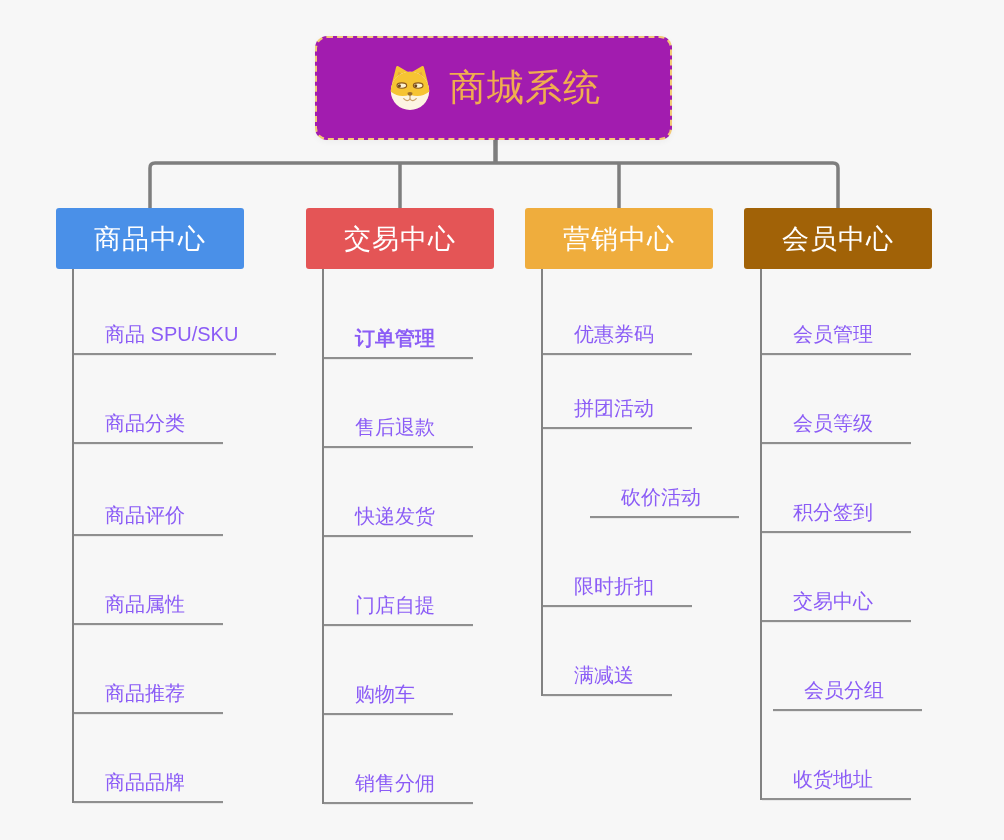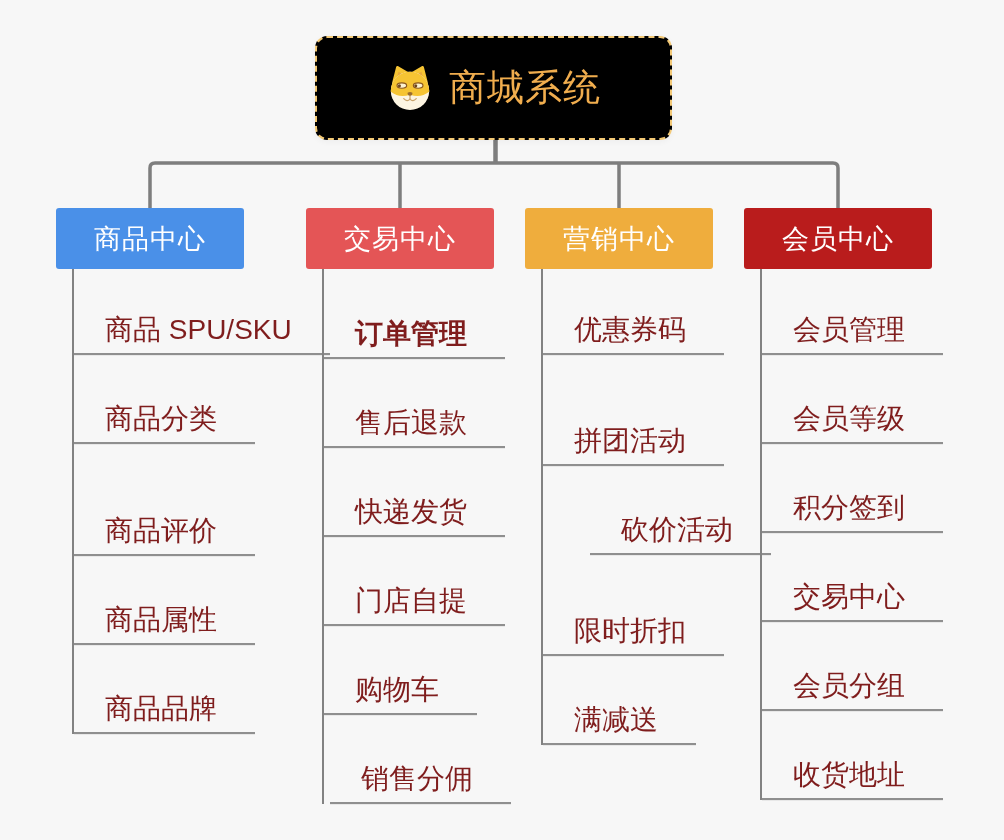--- a/index.html
+++ b/index.html
@@ -13,21 +13,21 @@
     background:#f7f7f7;
     overflow:hidden;
   }
   .connectors{
     position:absolute;left:0;top:0;width:1004px;height:840px;
     pointer-events:none;
   }
   
   .root-node{
     position:absolute;left:315px;top:36px;width:357px;height:104px;
-    background:#000000;
+    background:#a21caf;
     border:2px dashed #f3c976;
     border-radius:12px;
     box-sizing:border-box;
     display:flex;align-items:center;justify-content:center;gap:15px;
     box-shadow:0 2px 6px rgba(0,0,0,0.04);
   }
   .root-title{
     font-size:37px;
     color:#f0ad4e;
     letter-spacing:1px;
@@ -45,23 +45,23 @@
   
   .leaf-column{
     position:absolute;top:269px;
     border-left:2.5px solid #828282;
   }
   .leaf-row{
     display:flex;align-items:flex-end;
   }
   .leaf-label{
     display:inline-block;
-    font-size:28px;
+    font-size:20px;
     line-height:1.15;
-    color:#7f1d1d;
+    color:#8b5cf6;
     padding:0 38px 7px 31px;
     border-bottom:2px solid #8f8f8f;
     box-shadow:0 1px 0 rgba(0,0,0,0.06);
     white-space:nowrap;
   }
 </style>
 </head>
 <body>
 
 <div class="stage">
@@ -107,25 +107,28 @@
       <div class="branch-box" style="left: 56px; background: rgb(74, 144, 232);">
         <span>商品中心</span>
       </div>
       <div class="leaf-column" style="left: 72px;">
         <div class="leaf-row" style="height: 86px;">
           <span class="leaf-label">商品 SPU/SKU</span>
         </div>
         <div class="leaf-row" style="height: 89px;">
           <span class="leaf-label">商品分类</span>
         </div>
-        <div class="leaf-row" style="height: 72px; margin-top: 40px;">
+        <div class="leaf-row" style="height: 92px;">
           <span class="leaf-label">商品评价</span>
         </div>
         <div class="leaf-row" style="height: 89px;">
           <span class="leaf-label">商品属性</span>
+        </div>
+        <div class="leaf-row" style="height: 89px;">
+          <span class="leaf-label">商品推荐</span>
         </div>
         <div class="leaf-row" style="height: 89px;">
           <span class="leaf-label">商品品牌</span>
         </div>
       </div>
       <div class="branch-box" style="left: 306px; background: rgb(228, 85, 86);">
         <span>交易中心</span>
       </div>
       <div class="leaf-column" style="left: 322px;">
         <div class="leaf-row" style="height: 90px; font-weight: bold;">
@@ -136,61 +139,61 @@
         </div>
         <div class="leaf-row" style="height: 89px;">
           <span class="leaf-label">快递发货</span>
         </div>
         <div class="leaf-row" style="height: 89px;">
           <span class="leaf-label">门店自提</span>
         </div>
         <div class="leaf-row" style="height: 89px;">
           <span class="leaf-label">购物车</span>
         </div>
-        <div class="leaf-row" style="height: 89px; padding-left: 6px;">
+        <div class="leaf-row" style="height: 89px;">
           <span class="leaf-label">销售分佣</span>
         </div>
       </div>
       <div class="branch-box" style="left: 525px; background: rgb(239, 173, 61);">
         <span>营销中心</span>
       </div>
       <div class="leaf-column" style="left: 541px;">
         <div class="leaf-row" style="height: 86px;">
           <span class="leaf-label">优惠券码</span>
         </div>
-        <div class="leaf-row" style="height: 111px;">
+        <div class="leaf-row" style="height: 74px;">
           <span class="leaf-label">拼团活动</span>
         </div>
         <div class="leaf-row" style="height: 89px; margin-left: 47px;">
           <span class="leaf-label">砍价活动</span>
         </div>
-        <div class="leaf-row" style="height: 101px;">
+        <div class="leaf-row" style="height: 89px;">
           <span class="leaf-label">限时折扣</span>
         </div>
         <div class="leaf-row" style="height: 89px;">
           <span class="leaf-label">满减送</span>
         </div>
       </div>
-      <div class="branch-box" style="left: 744px; background: #b91c1c;">
+      <div class="branch-box" style="left: 744px; background: #a16207;">
         <span>会员中心</span>
       </div>
       <div class="leaf-column" style="left: 760px;">
         <div class="leaf-row" style="height: 86px;">
           <span class="leaf-label">会员管理</span>
         </div>
         <div class="leaf-row" style="height: 89px;">
           <span class="leaf-label">会员等级</span>
         </div>
         <div class="leaf-row" style="height: 89px;">
           <span class="leaf-label">积分签到</span>
         </div>
         <div class="leaf-row" style="height: 89px;">
           <span class="leaf-label">交易中心</span>
         </div>
-        <div class="leaf-row" style="height: 89px;">
+        <div class="leaf-row" style="height: 89px; padding-left: 11px;">
           <span class="leaf-label">会员分组</span>
         </div>
         <div class="leaf-row" style="height: 89px;">
           <span class="leaf-label">收货地址</span>
         </div>
       </div>
     </div>
 </div>
 
 </body></html>

